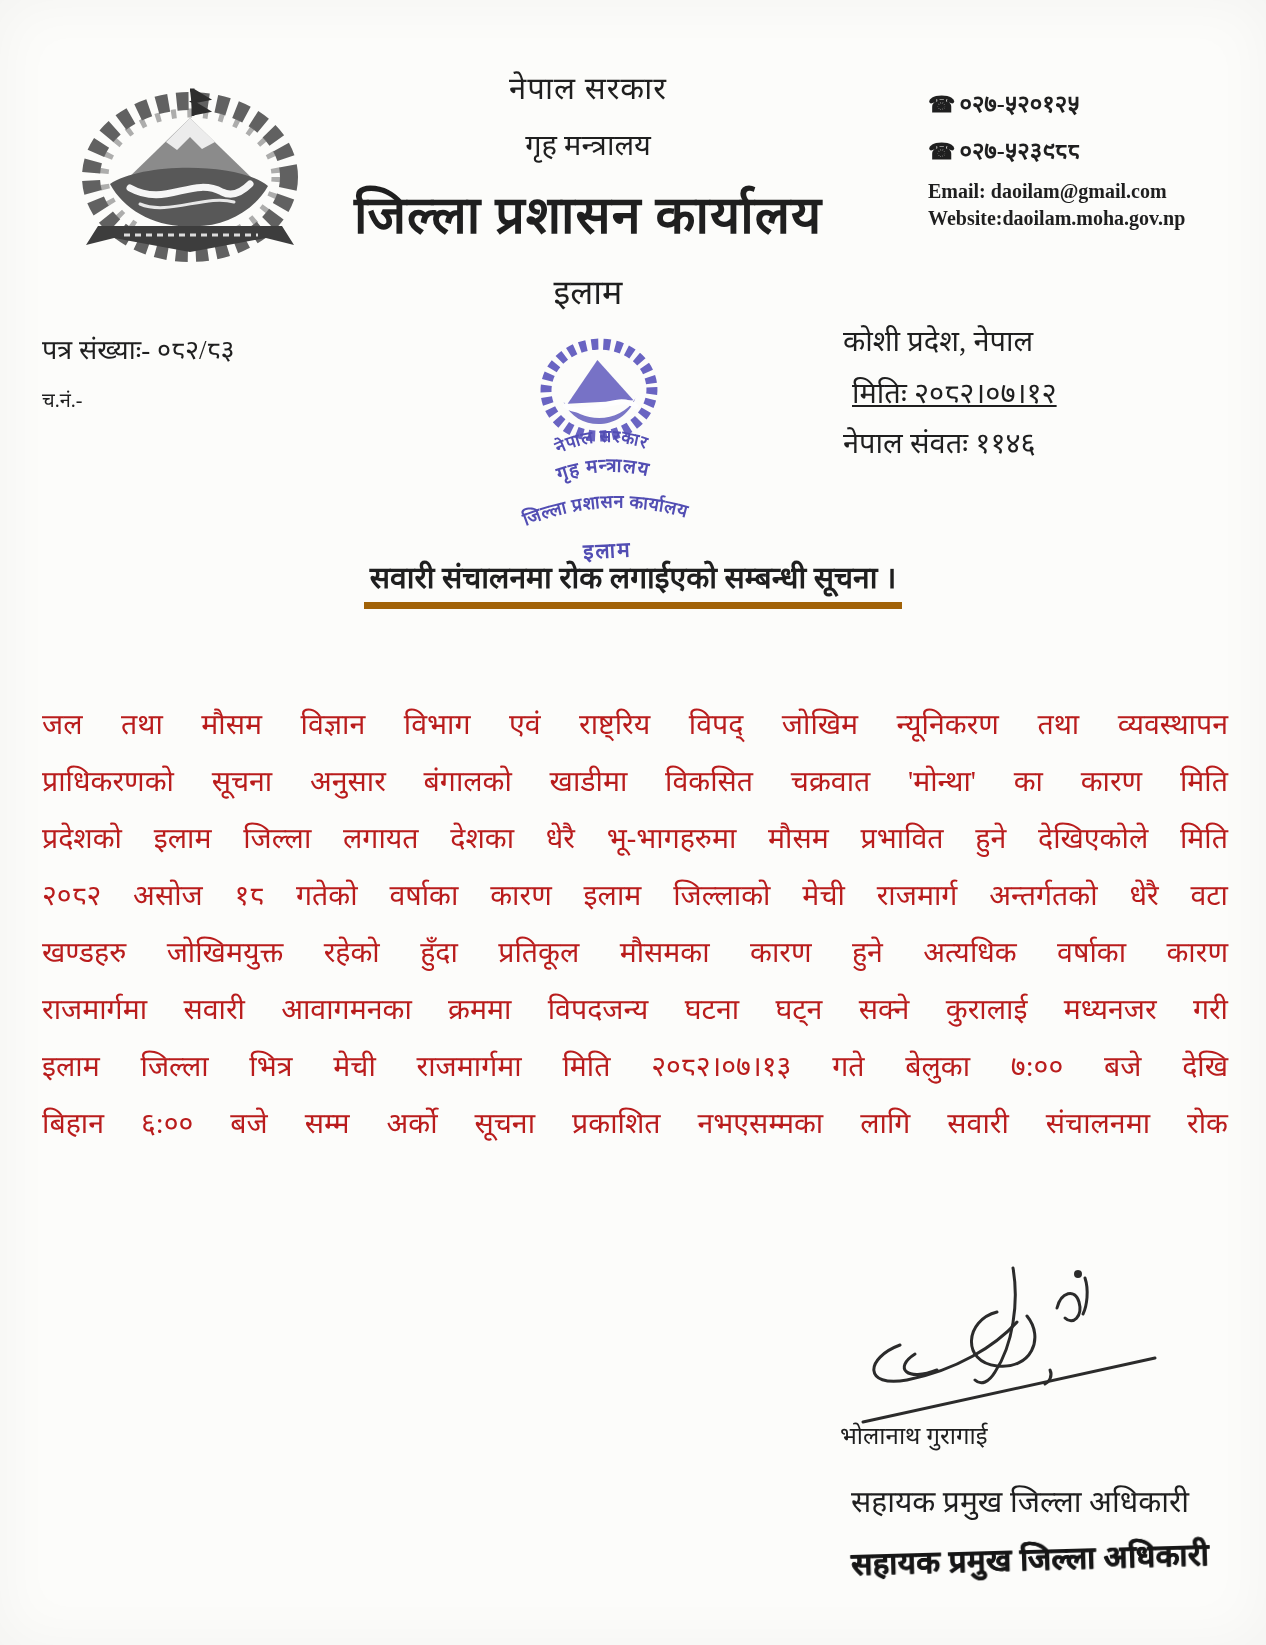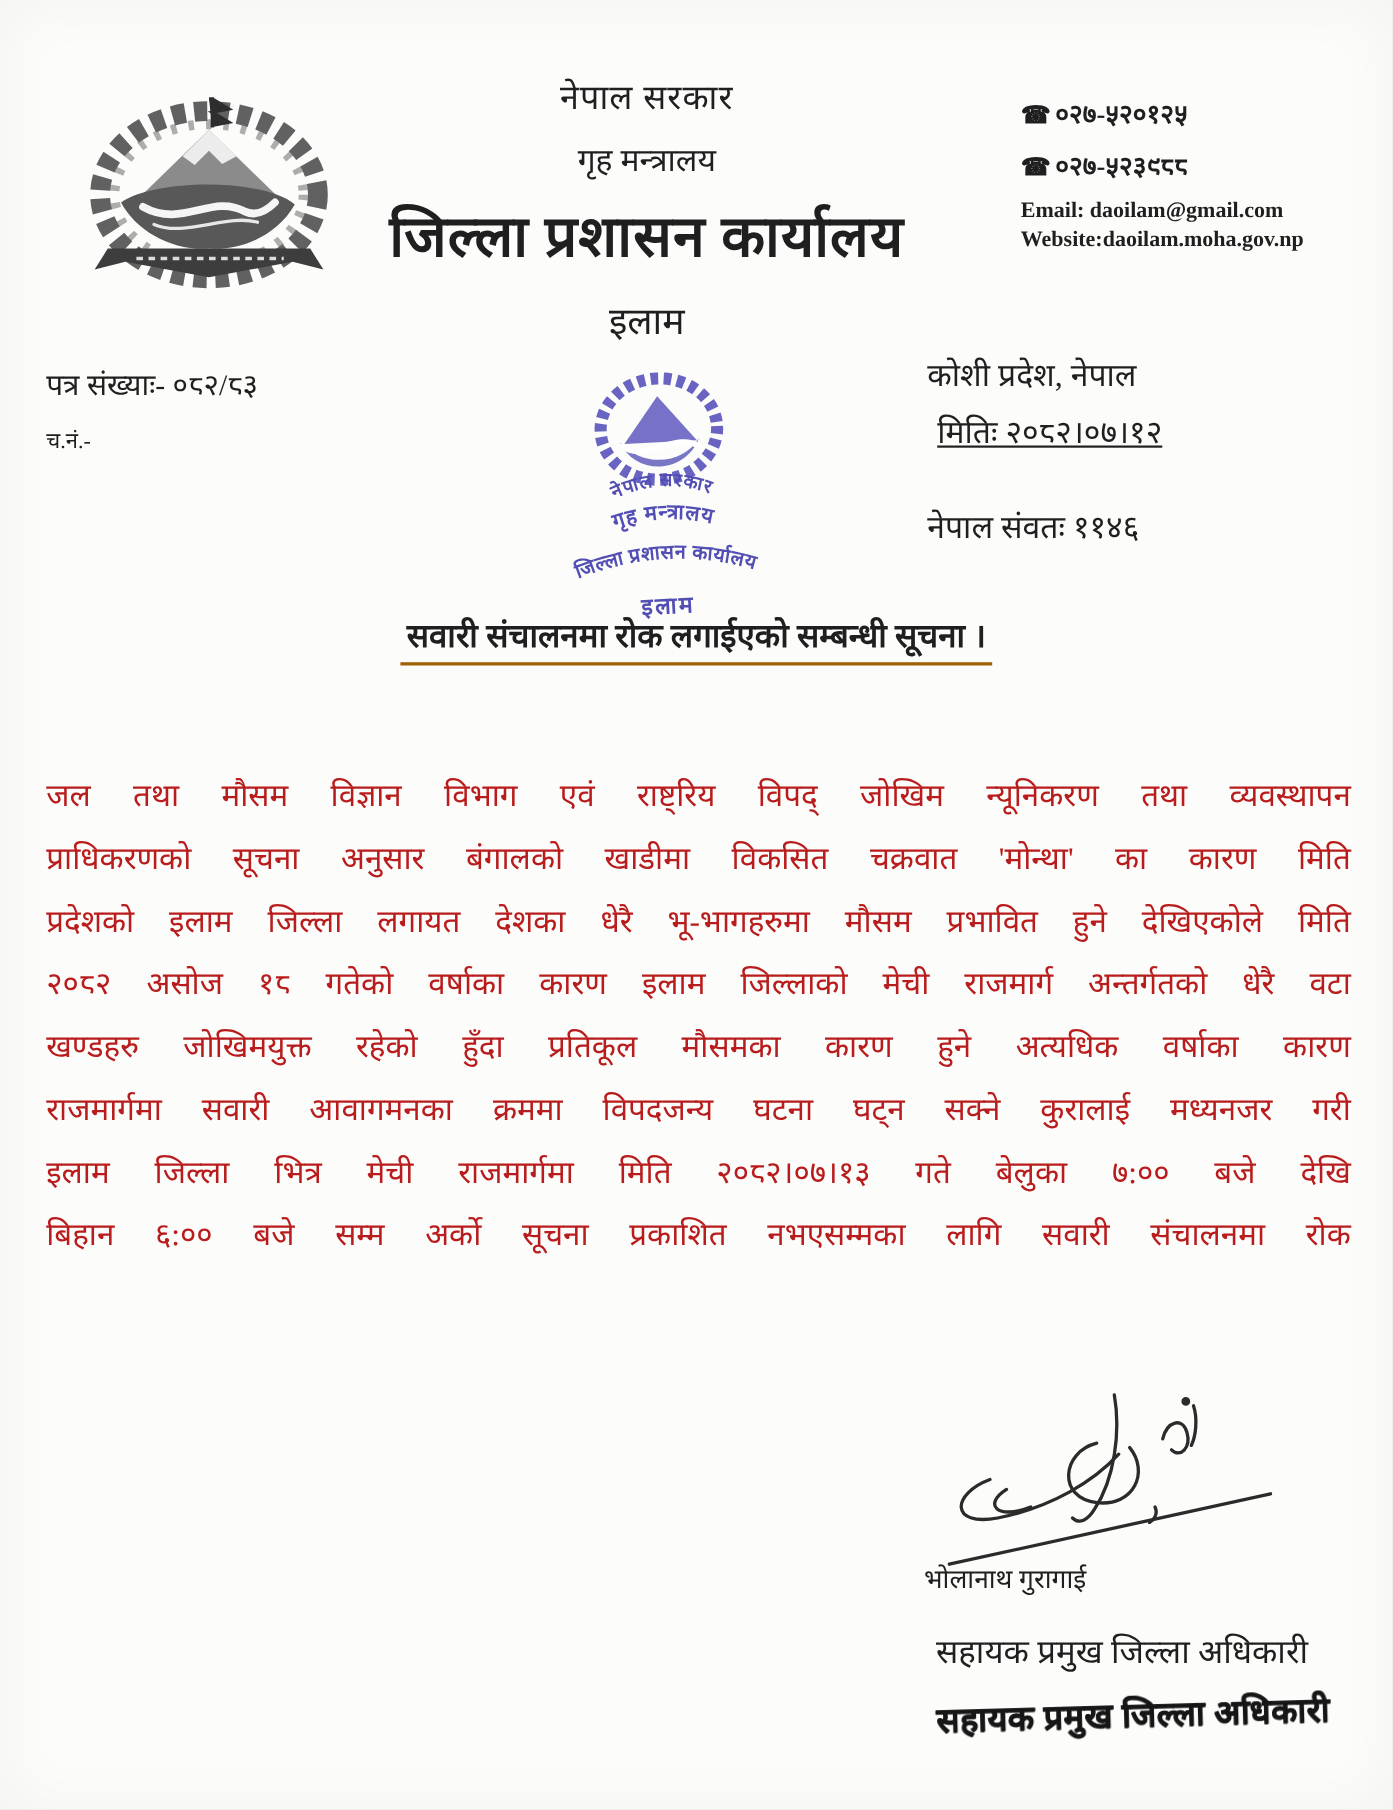--- a/index.html
+++ b/index.html
@@ -23,29 +23,29 @@
   .contact { left:928px; top:86px; width:330px; }
   .phone-line { font-size:24px; font-weight:600; margin-bottom:14px; white-space:nowrap; }
   .phone-line .ph-icon { font-size:22px; margin-right:4px; }
   .mail-line { font-size:20px; font-weight:700; margin-top:4px; white-space:nowrap; }
 
   
   .letter-no { left:42px; top:330px; font-size:27px; white-space:nowrap; }
   .ref-no    { left:42px; top:370px; font-size:20px;margin-top:16px; }
   .province  { left:843px; top:320px; font-size:29px; white-space:nowrap; }
   .date-line { left:852px; top:372px; font-size:29px; white-space:nowrap;text-decoration:underline; }
-  .sambat    { left:843px; top:422px; font-size:29px; white-space:nowrap;margin-top:36px; }
+  .sambat    { left:843px; top:422px; font-size:29px; white-space:nowrap; }
 
   .seal { left:468px; top:328px; width:268px; height:238px; }
 
   
   .title-wrap { left:0; top:556px; width:1266px; text-align:center; }
   .title {
     display:inline-block; font-size:30px; font-weight:600;
-    border-bottom:3px solid #a16207; padding:0 6px 5px 6px; white-space:nowrap;text-align:center;
+    border-bottom:7px solid #a16207; padding:0 6px 5px 6px; white-space:nowrap;text-align:center;
   }
 
   
   .body-text { left:42px; top:696px; width:1186px; }
   .body-text .line {
     font-size:28.5px; line-height:57px; height:57px;
     text-align:justify; text-align-last:justify; word-spacing:0.32em;
     white-space:normal; color:#b91c1c;
   }
   .body-text .line.last { text-align-last:left; }

